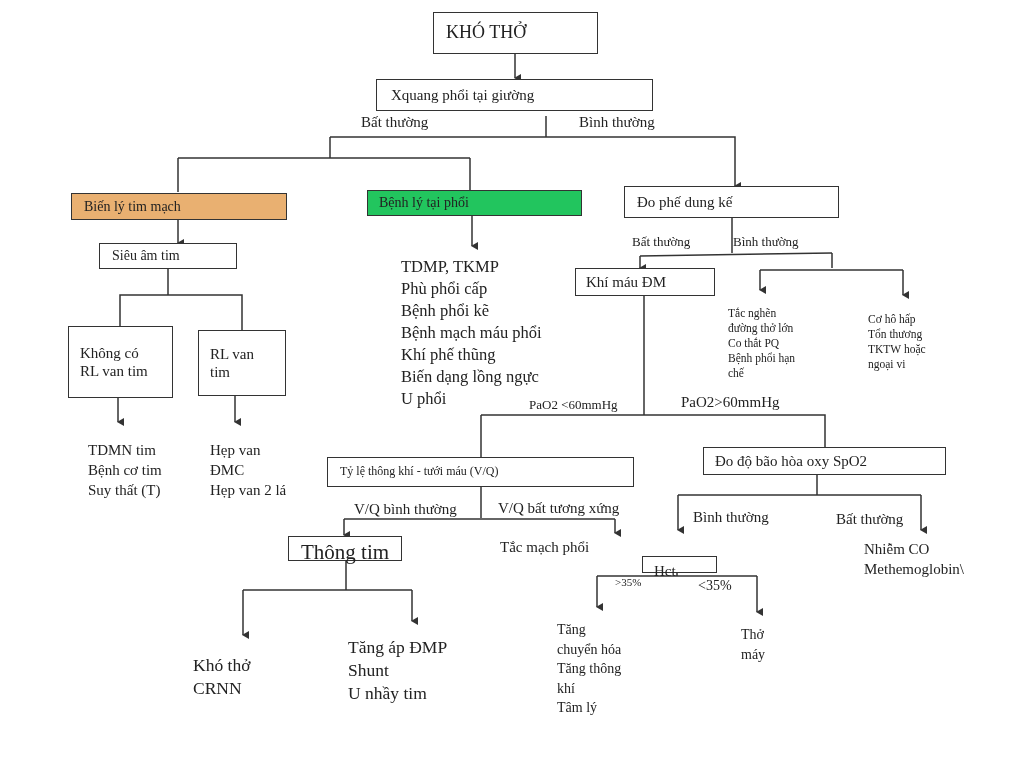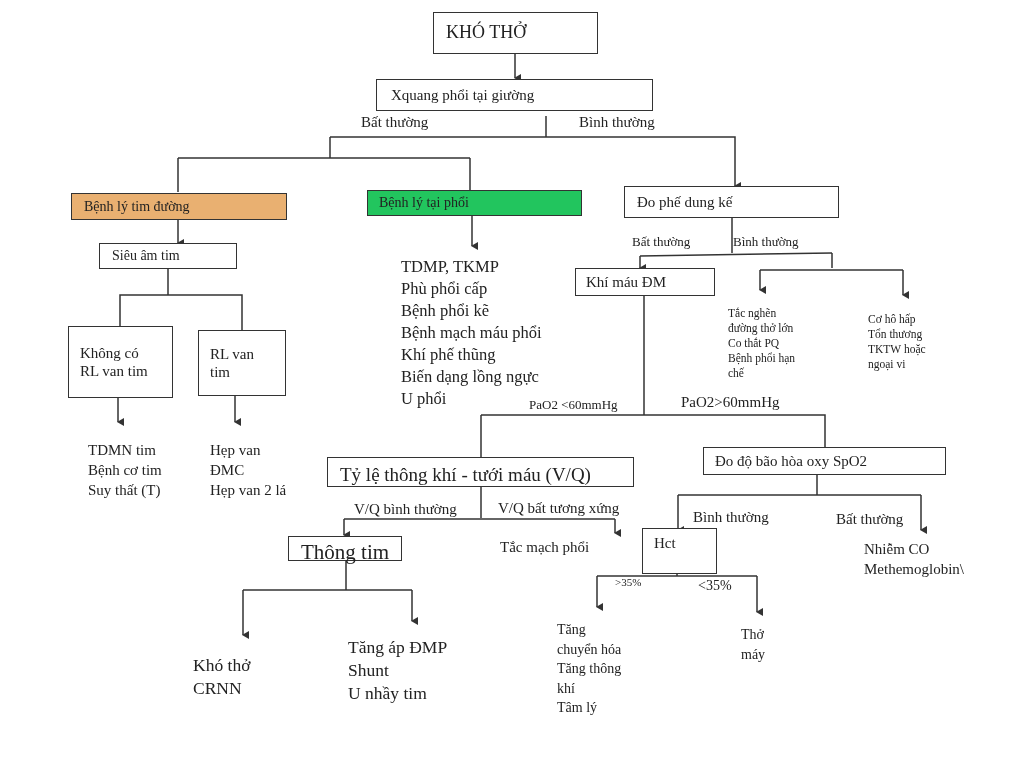--- a/index.html
+++ b/index.html
@@ -79,21 +79,21 @@
   </g>
 </svg>
 
 <div class="box" style="left:433px;top:12px;width:165px;height:42px;">
   <span style="left:12px;top:9px;font-size:18px;">KHÓ THỞ</span>
 </div>
 <div class="box" style="left:376px;top:79px;width:277px;height:32px;">
   <span style="left:14px;top:7px;font-size:15px;">Xquang phổi tại giường</span>
 </div>
 <div class="box orange" style="left:71px;top:193px;width:216px;height:27px;">
-  <span style="left:12px;top:5px;font-size:14px;">Bệnh lý tim đường</span>
+  <span style="left:12px;top:5px;font-size:14px;">Biến lý tim mạch</span>
 </div>
 <div class="box green" style="left:367px;top:190px;width:215px;height:26px;">
   <span style="left:11px;top:4px;font-size:14px;">Bệnh lý tại phổi</span>
 </div>
 <div class="box" style="left:624px;top:186px;width:215px;height:32px;">
   <span style="left:12px;top:7px;font-size:15px;">Đo phế dung kế</span>
 </div>
 <div class="box" style="left:99px;top:243px;width:138px;height:26px;font-family:Liberation Serif, serif;">
   <span style="left:12px;top:4px;font-size:14px;">Siêu âm tim</span>
 </div>
@@ -106,29 +106,29 @@
 <div class="box" style="left:198px;top:330px;width:88px;height:66px;">
   <div class="multi" style="left:11px;top:14px;font-size:15px;">
     <div>RL van</div>
     <div>tim</div>
   </div>
 </div>
 <div class="box" style="left:575px;top:268px;width:140px;height:28px;">
   <span style="left:10px;top:5px;font-size:15px;">Khí máu ĐM</span>
 </div>
 <div class="box" style="left:327px;top:457px;width:307px;height:30px;">
-  <span style="left:12px;top:6px;font-size:19px;">Tỷ lệ thông khí - tưới máu (V/Q)</span>
+  <span style="left:12px;top:6px;font-size:12px;">Tỷ lệ thông khí - tưới máu (V/Q)</span>
 </div>
 <div class="box" style="left:703px;top:447px;width:243px;height:28px;">
   <span style="left:11px;top:5px;font-size:15px;">Đo độ bão hòa oxy SpO2</span>
 </div>
 <div class="box" style="left:288px;top:536px;width:114px;height:25px;">
   <span style="left:12px;top:3px;font-size:21px;">Thông tim</span>
 </div>
-<div class="box" style="left:642px;top:528px;width:75px;height:46px;">
+<div class="box" style="left:642px;top:556px;width:75px;height:17px;">
   <span style="left:11px;top:6px;font-size:15px;">Hct</span>
 </div>
 
 <div class="txt" style="left:361px;top:113px;font-size:15px;">Bất thường</div>
 <div class="txt" style="left:579px;top:113px;font-size:15px;">Bình thường</div>
 <div class="txt" style="left:632px;top:234px;font-size:13px;">Bất thường</div>
 <div class="txt" style="left:733px;top:234px;font-size:13px;">Bình thường</div>
 <div class="txt" style="left:529px;top:397px;font-size:13px;">PaO2 &lt;60mmHg</div>
 <div class="txt" style="left:681px;top:393px;font-size:15px;">PaO2&gt;60mmHg</div>
 <div class="txt" style="left:354px;top:500px;font-size:15px;">V/Q bình thường</div>

